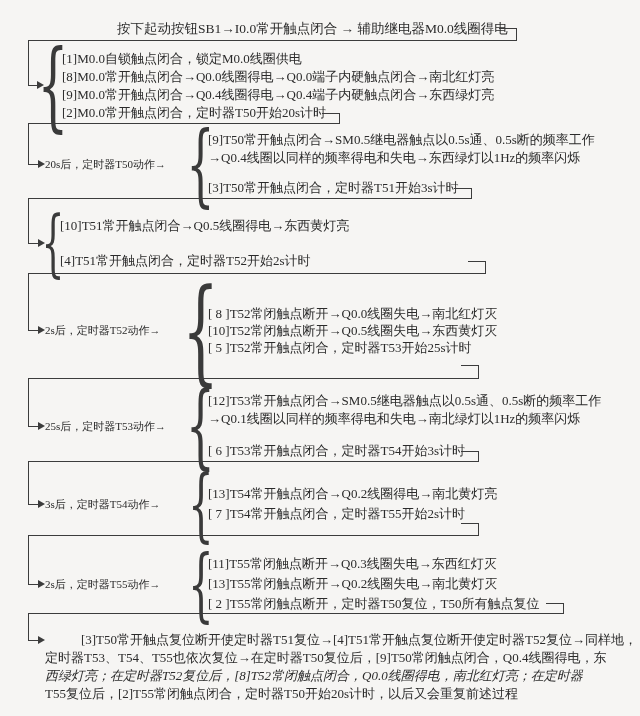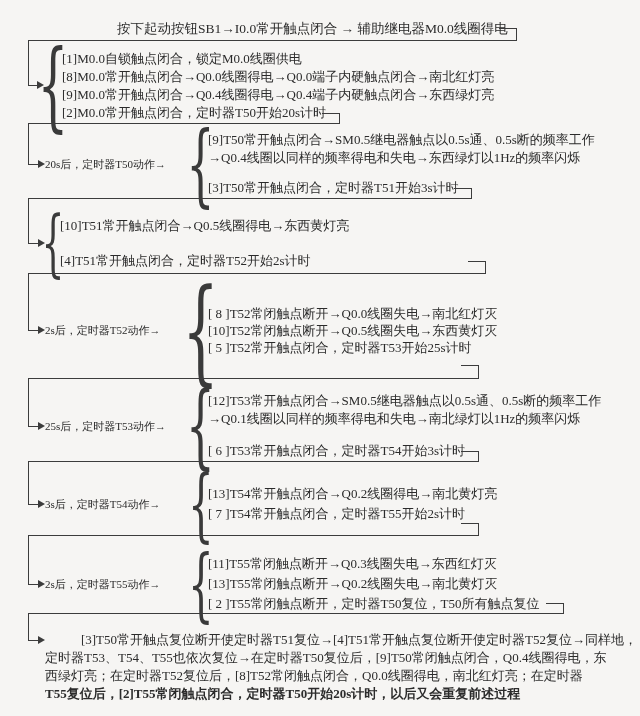--- a/index.html
+++ b/index.html
@@ -142,17 +142,17 @@
     </div>
   </div>
 
   <div class="hook" style="left:546px;top:603px;width:17px;height:10px;"></div>
   <div class="wrap" style="left:28px;top:613px;width:535px;height:27px;"></div>
   <div class="arr" style="left:28px;top:640px;width:10px;"></div>
 
   <div class="abs" style="left:45px;top:631px;width:592px;">
     <div class="txt" style="position:static;text-align:right;">[3]T50常开触点复位断开使定时器T51复位→[4]T51常开触点复位断开使定时器T52复位→同样地，</div>
     <div class="txt" style="position:static;">定时器T53、T54、T55也依次复位→在定时器T50复位后，[9]T50常闭触点闭合，Q0.4线圈得电，东</div>
-    <div class="txt" style="position:static;">西绿灯亮；在定时器T52复位后，[8]T52常闭触点闭合，Q0.0线圈得电，南北红灯亮；在定时器</div>
-    <div class="txt" style="position:static;font-weight:bold;">T55复位后，[2]T55常闭触点闭合，定时器T50开始20s计时，以后又会重复前述过程</div>
+    <div class="txt" style="position:static;font-style:italic;">西绿灯亮；在定时器T52复位后，[8]T52常闭触点闭合，Q0.0线圈得电，南北红灯亮；在定时器</div>
+    <div class="txt" style="position:static;">T55复位后，[2]T55常闭触点闭合，定时器T50开始20s计时，以后又会重复前述过程</div>
   </div>
 
 </div>
 
 </body></html>

